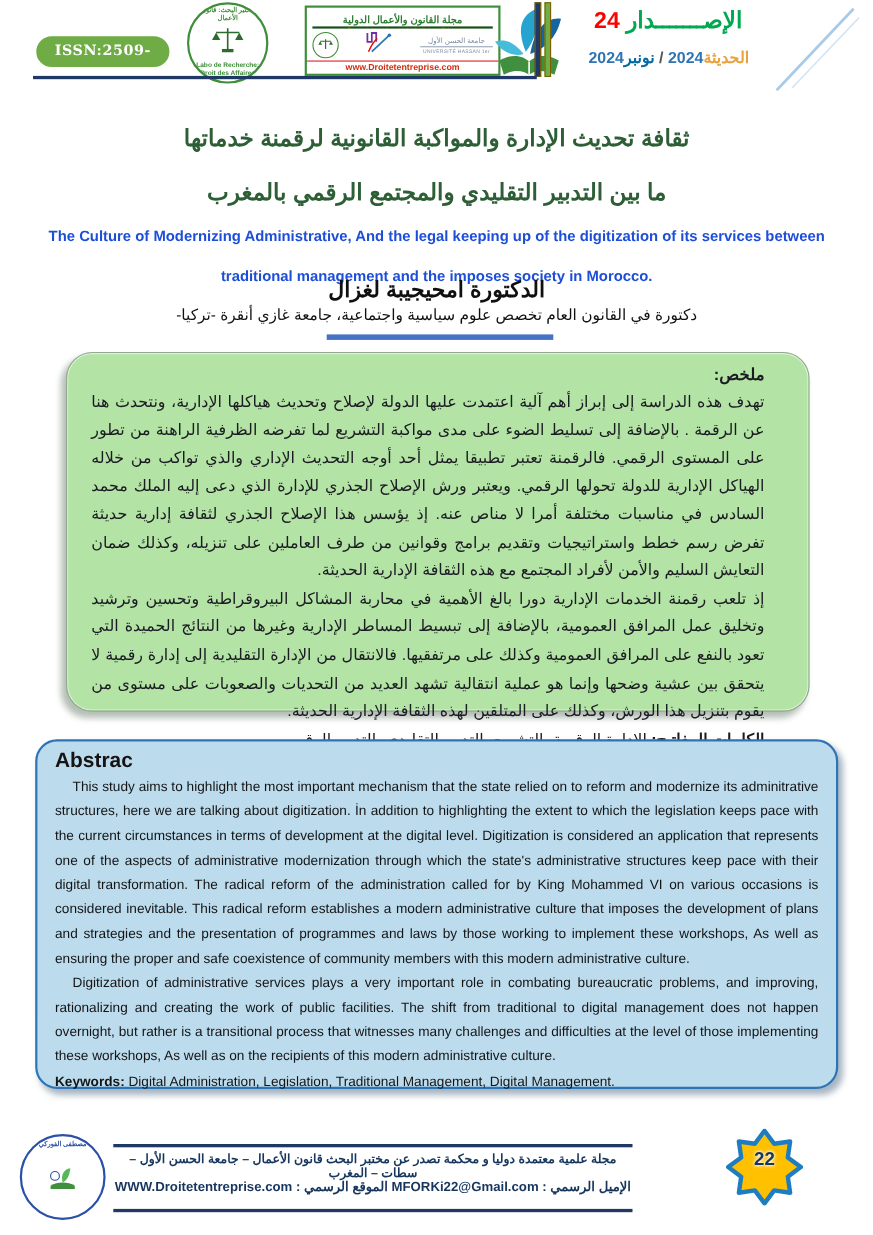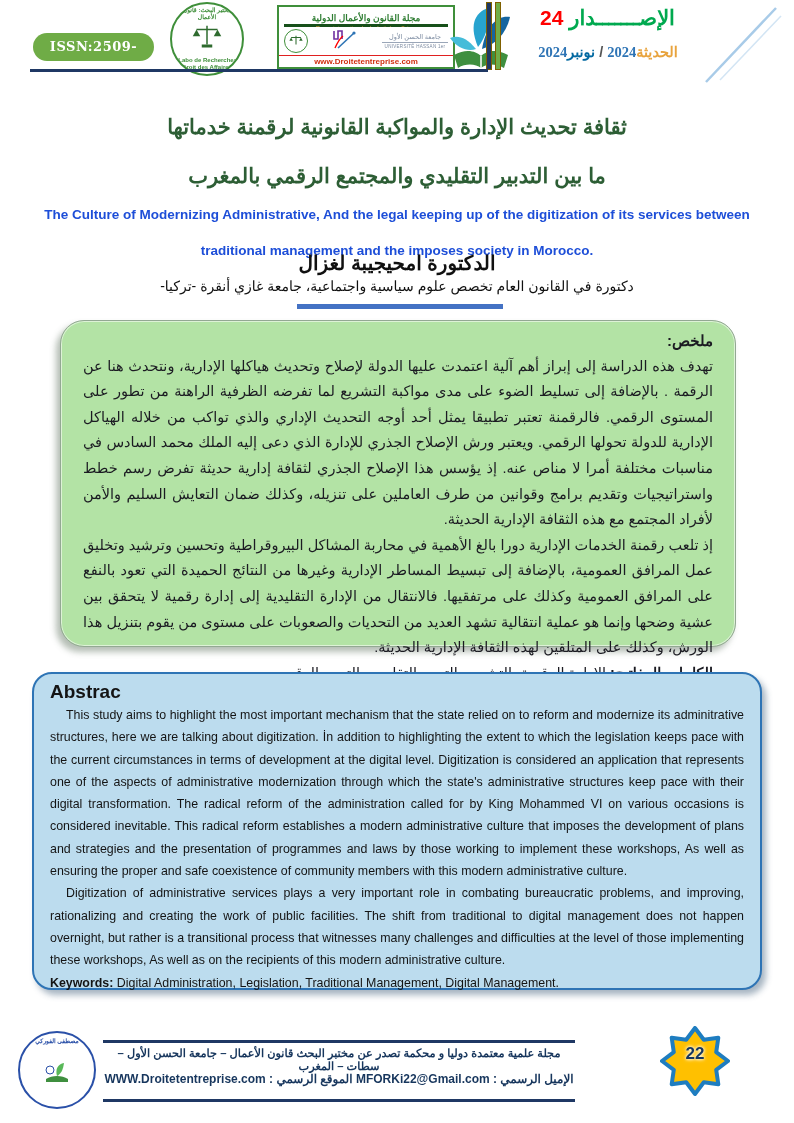--- a/index.html
+++ b/index.html
@@ -44,40 +44,40 @@
     direction:rtl; font-size:21px; font-weight:bold; white-space:nowrap;
   }
   .issue-line .lbl { color:#00A94F; }
   .issue-line .num { color:#FF0000; }
   .date-line {
     position:absolute; left:492px; top:44px; width:232px; text-align:center;
     direction:rtl; font-size:14.5px; font-weight:bold; white-space:nowrap;
   }
   .date-line .m1 { color:#E8A33D; }
   .date-line .m2 { color:#0369a1; }
-  .date-line .yr { color:#2E74B5;font-family:Liberation Serif, serif; }
+  .date-line .yr { color:#2E74B5; }
   .date-line .sep { color:#555; }
   .pen-decoration { position:absolute; left:698px; top:4px; }
   .header-rule { position:absolute; left:30px; top:69px; width:458px; height:3px; background:#1F3864; }
   
   .title-ar { position:absolute; left:0; top:102px; width:100%; text-align:center;
     color:#2D5E35; font-weight:bold; font-size:21px; line-height:49px; direction:rtl; }
   .title-en { position:absolute; left:24px; top:197px; width:746px; text-align:center;
     color:#1d4ed8; font-weight:bold; font-size:13.5px; line-height:36px; }
   .author-name { position:absolute; left:0; top:251px; width:100%; text-align:center;
     color:#101010; font-weight:bold; font-size:20px; direction:rtl; }
   .affiliation { position:absolute; left:0; top:278px; width:100%; text-align:center;
     color:#101010; font-size:14px; direction:rtl; }
   .author-rule { position:absolute; left:297px; top:304px; width:206px; height:5px; background:#4472C4; }
   
   .abstract-ar {
     position:absolute; left:60px; top:320px; width:676px; height:327px;
     background:#B3E3A5; border:1px solid #93a893; border-radius:24px;
     box-shadow:-4px 5px 6px rgba(90,110,90,.45), inset 0 0 0 1px rgba(255,255,255,.55);
-    padding:7px 22px 0 22px; direction:rtl; text-align:justify;
+    padding:7px 40px 0 22px; direction:rtl; text-align:justify;
     font-size:14.5px; line-height:25.6px; color:#1b1b22;
   }
   .abstract-ar .h { font-weight:bold; font-size:15px; }
   
   .abstract-en {
     position:absolute; left:32px; top:672px; width:730px; height:318px;
     background:#BCDCEE; border:2px solid #2E74B5; border-radius:20px;
     box-shadow:4px 5px 6px rgba(60,90,120,.45);
     padding:6px 16px 0 16px; text-align:justify;
     font-size:12.4px; line-height:22.3px; color:#141414;

